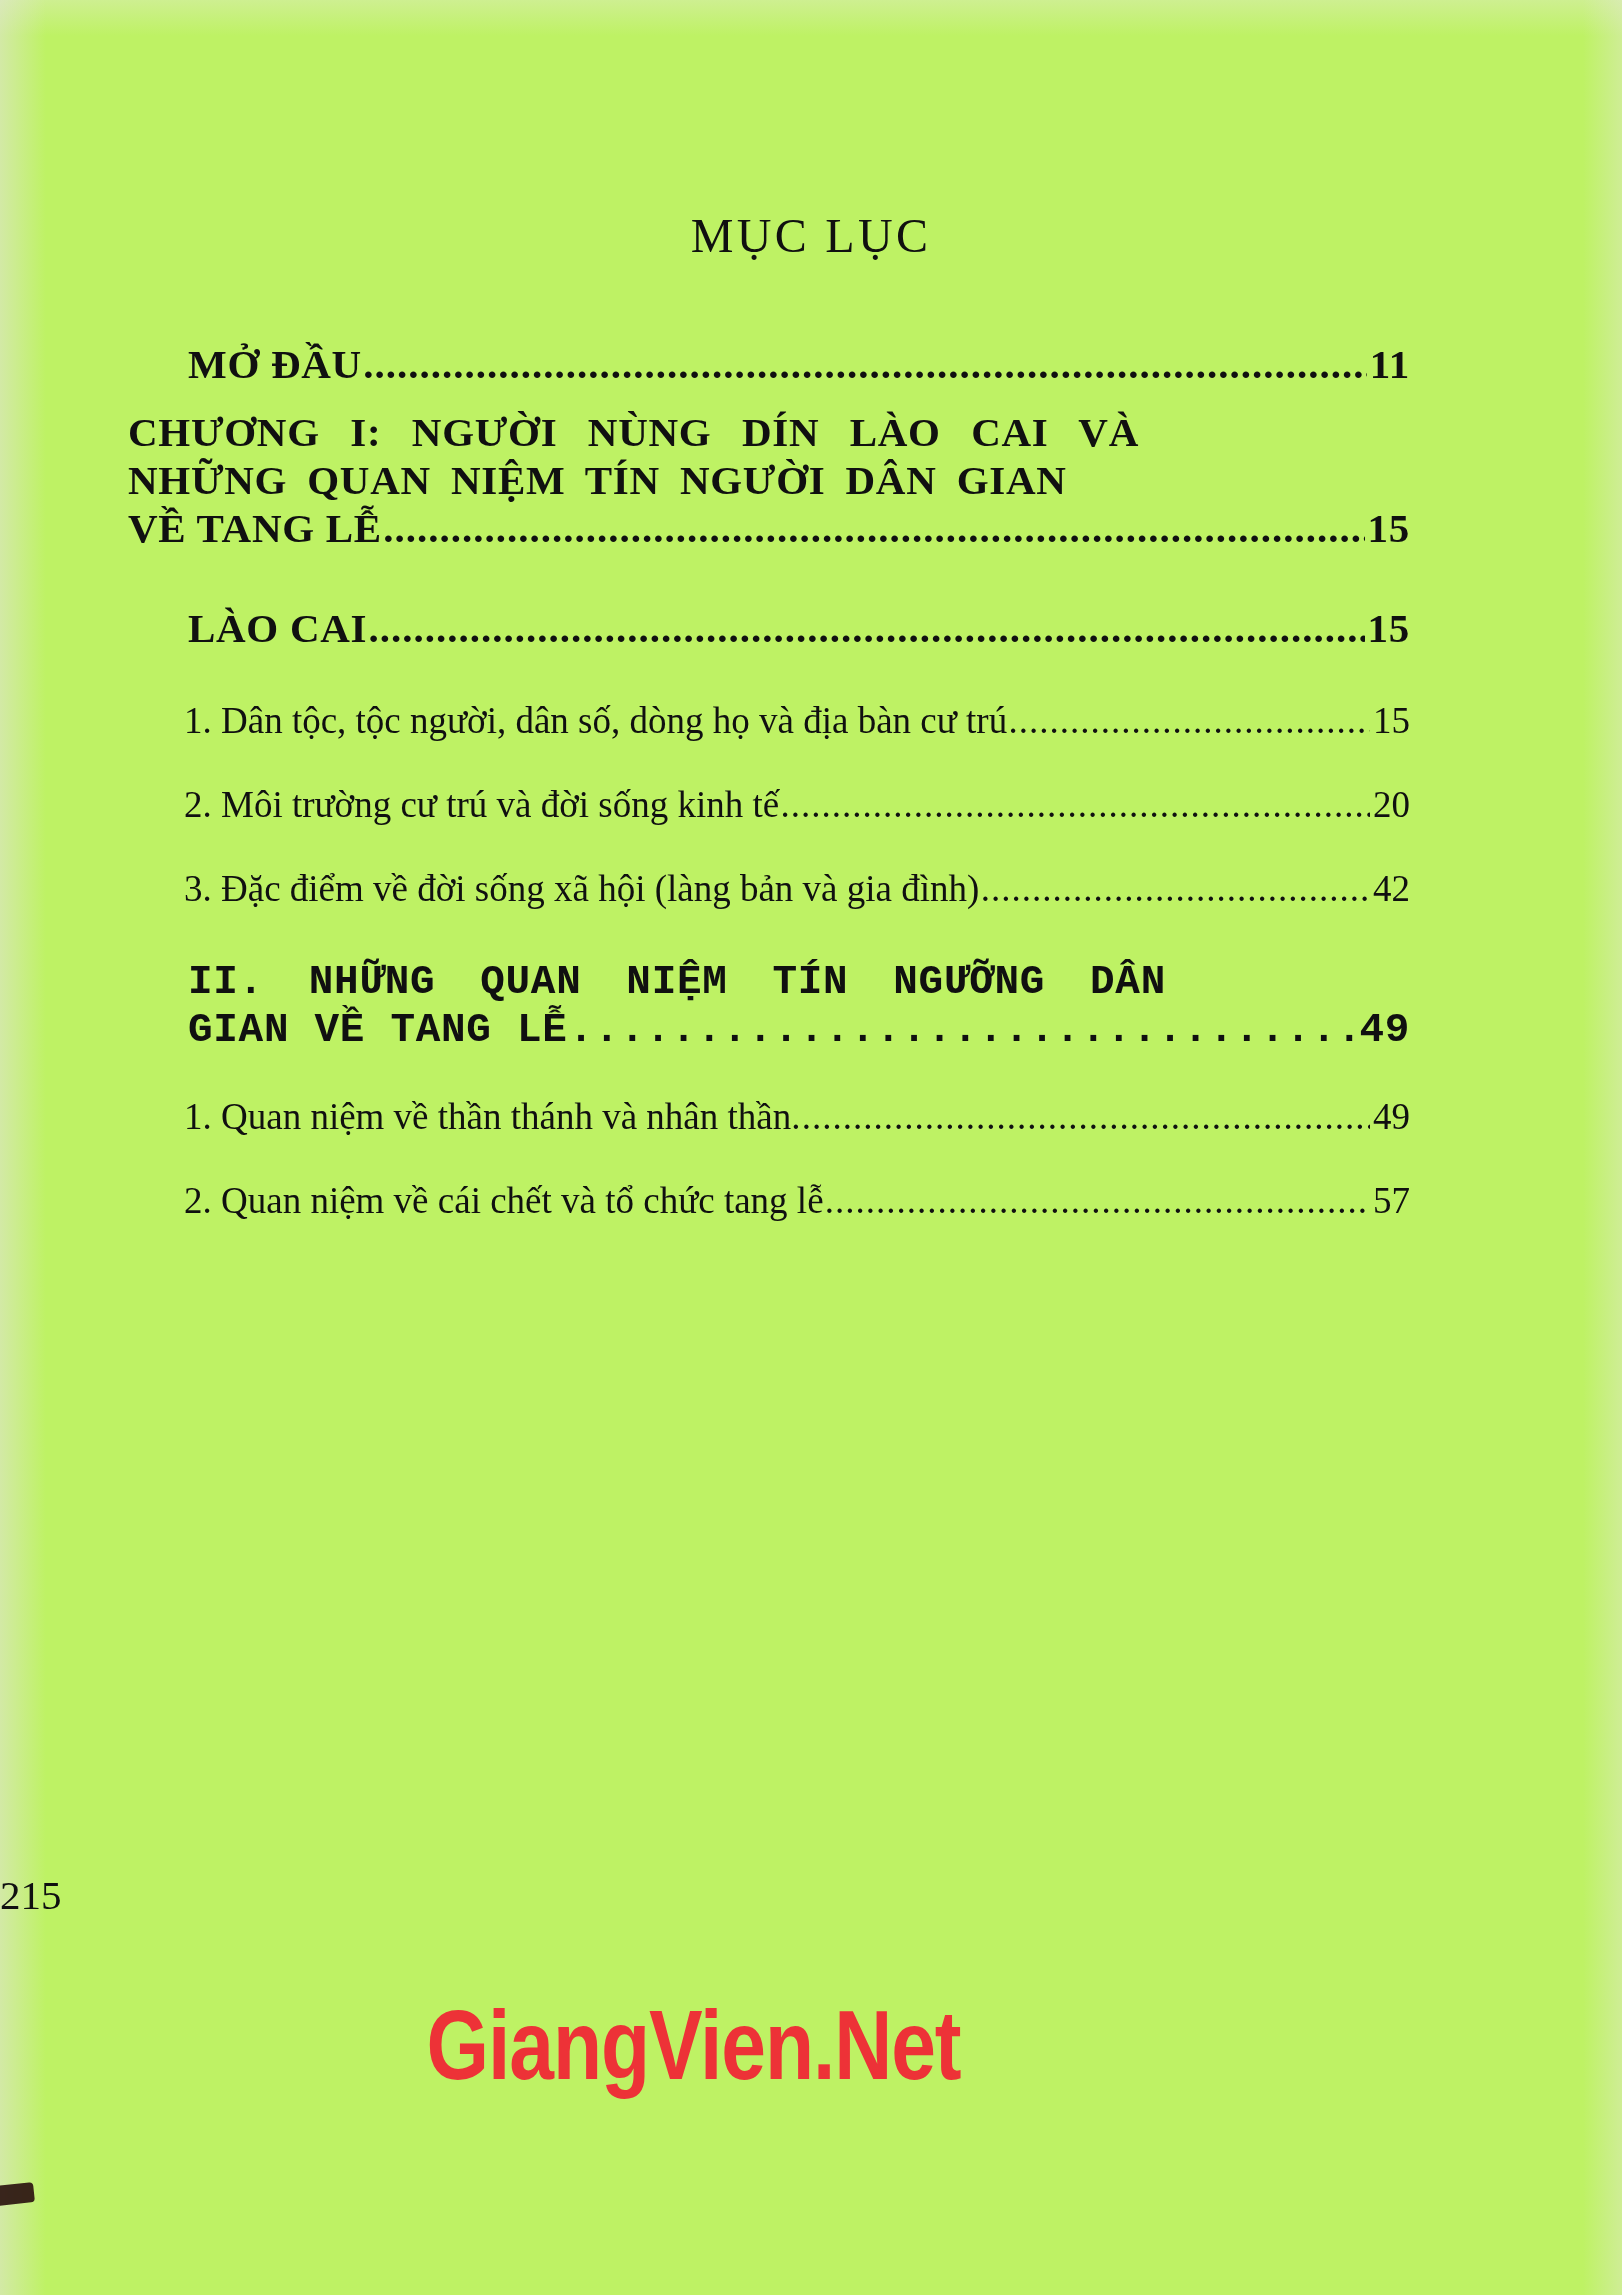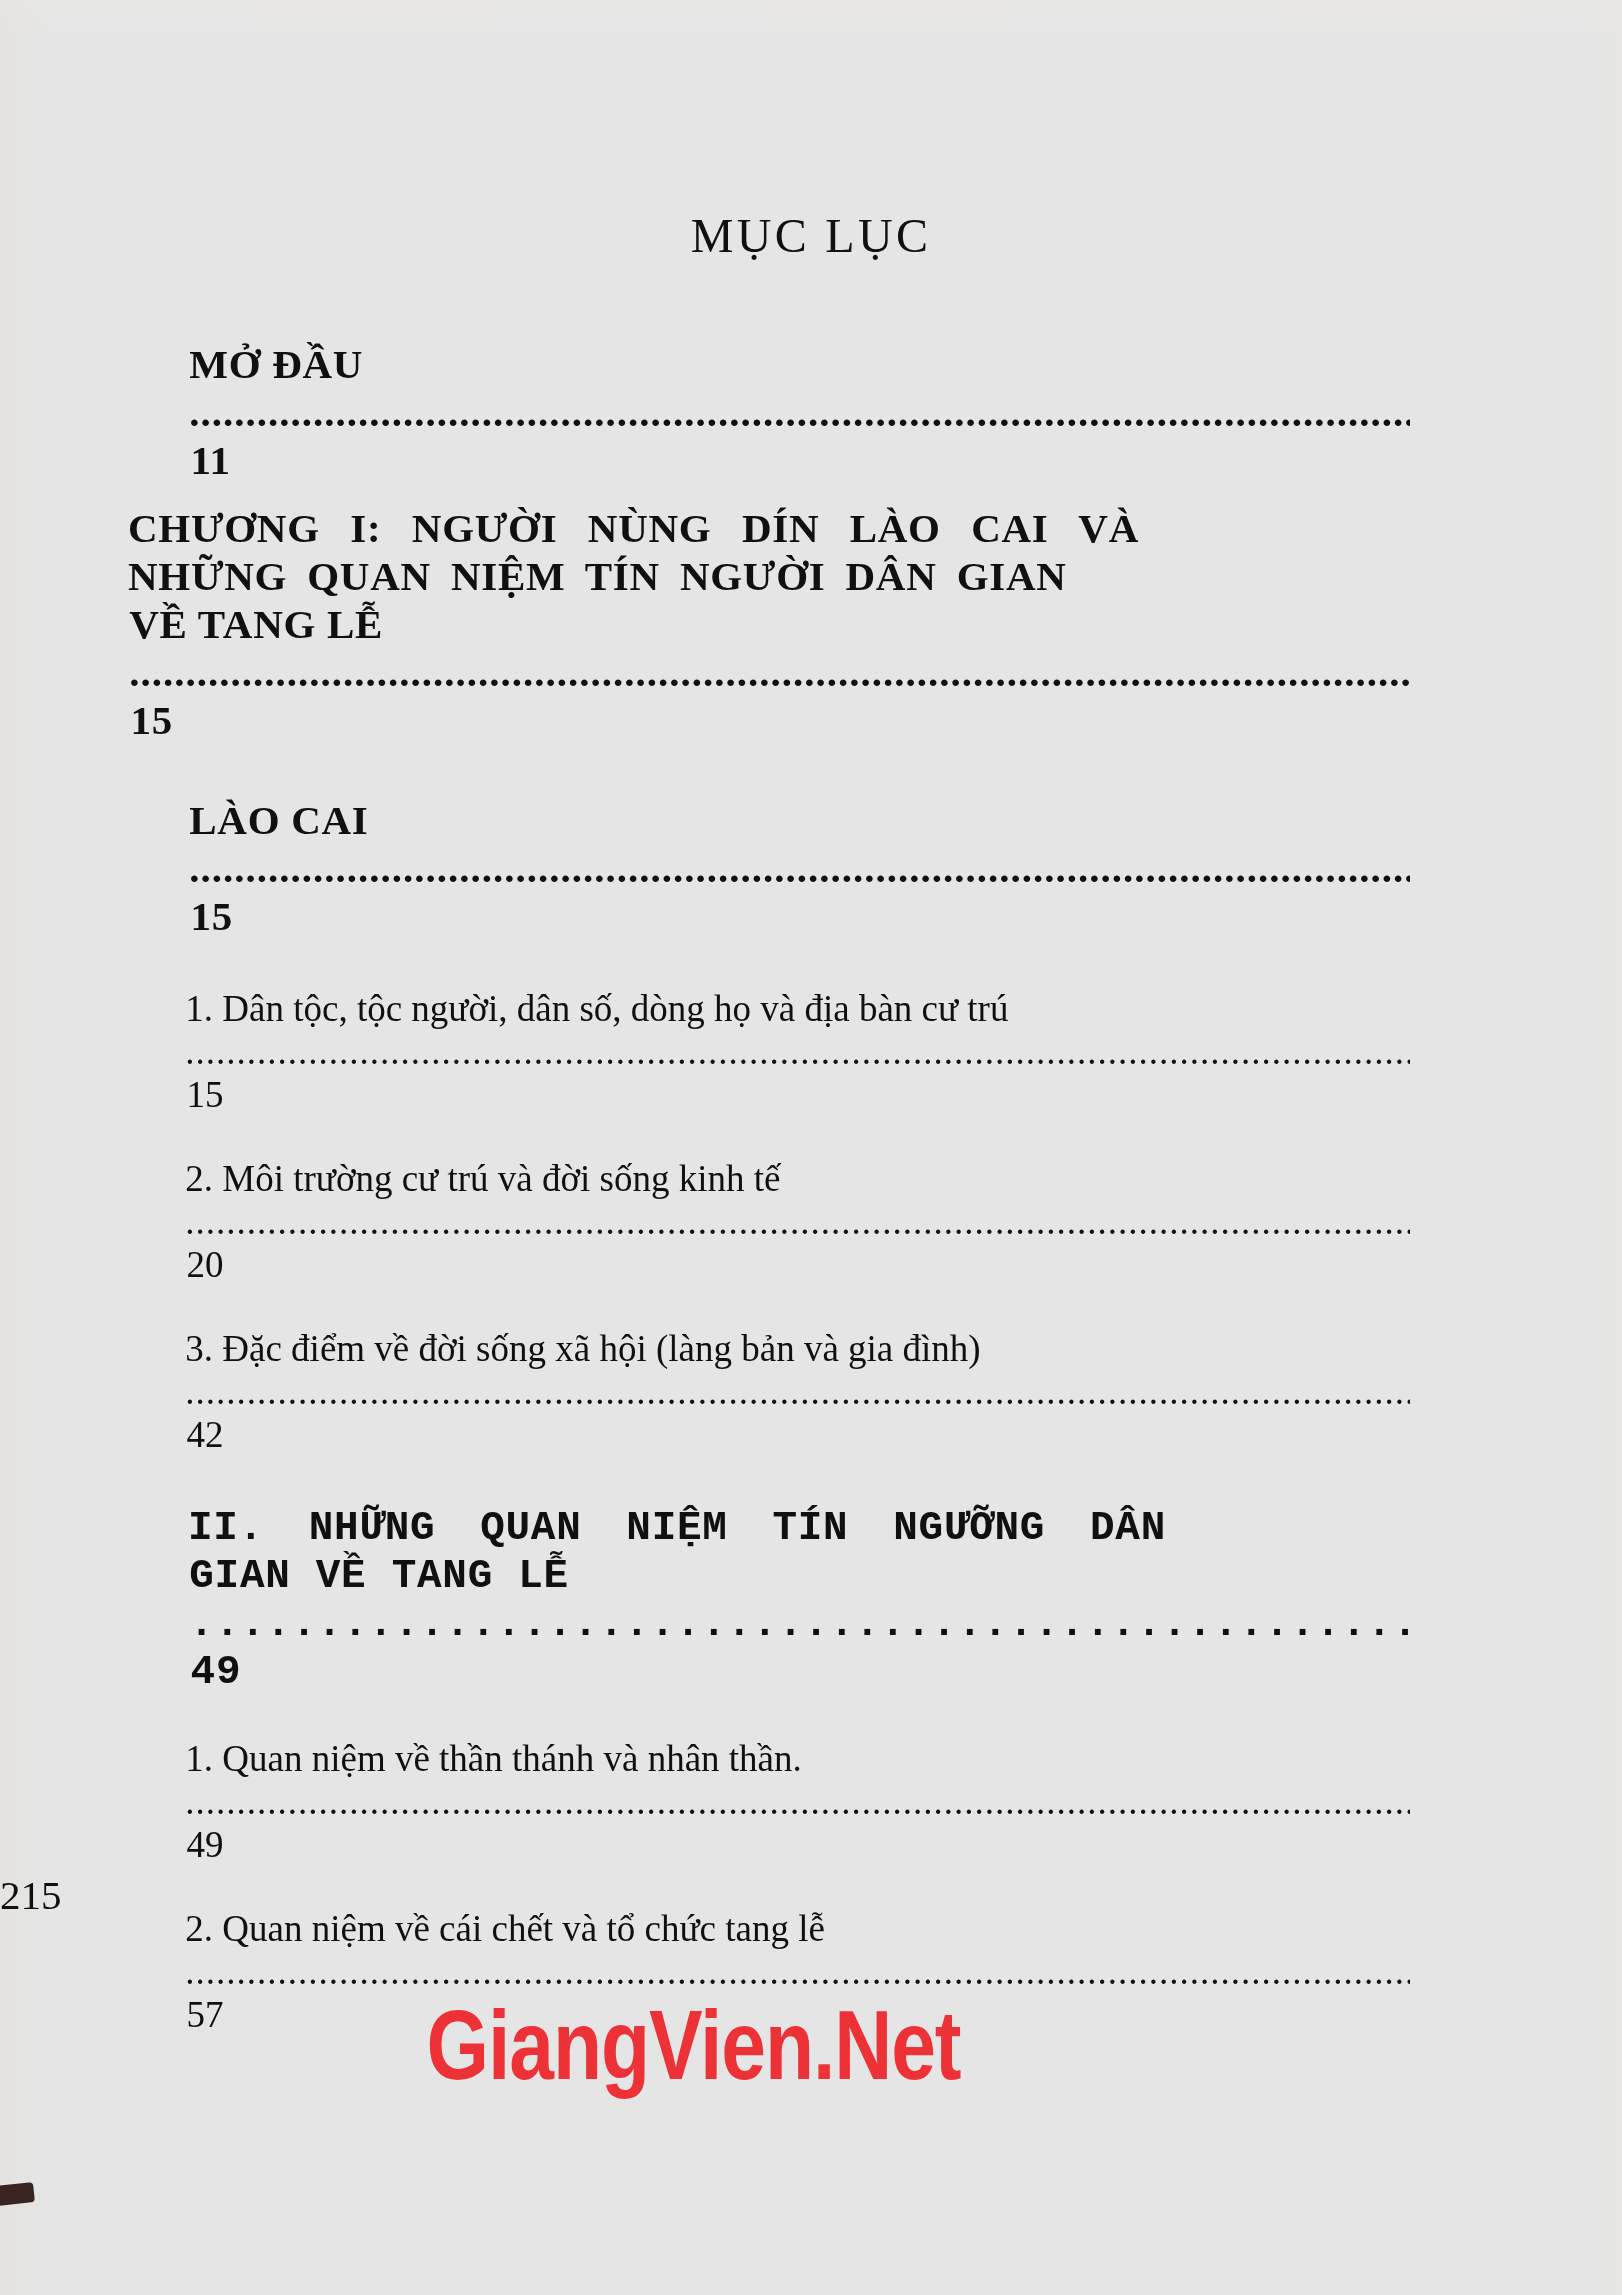--- a/index.html
+++ b/index.html
@@ -67,21 +67,20 @@
     color: #101010;
     overflow: hidden;
   }
 
   
   .line {
     display: flex;
     align-items: baseline;
     width: 100%;
     white-space: nowrap;
-    flex-direction: column;
   }
   .line .txt {
     flex: 0 0 auto;
   }
   .line .leader {
     flex: 1 1 auto;
     overflow: hidden;
     white-space: nowrap;
     margin: 0 1.3px;
     letter-spacing: 1px;
@@ -169,21 +168,21 @@
     background: #2b1410;
     transform: rotate(-6deg);
     border-radius: 1.3px 3.9px 3.9px 1.3px;
     z-index: 4;
     opacity: 0.92;
   }
 </style>
 </head>
 <body>
 
-<div id="page" style="background: #e5e5e5;">
+<div id="page" style="background: #bef264;">
 
   <div class="content">
 
     <div class="toc-title" style="color: rgb(16, 16, 16);">MỤC LỤC</div>
 
     <div class="toc" id="toc-root">
         <div class="entry lvl-head indent-1 sp-mo" style="color: rgb(16, 16, 16);">
           <div class="line">
             <span class="txt">MỞ ĐẦU</span>
             <span class="leader"></span>

